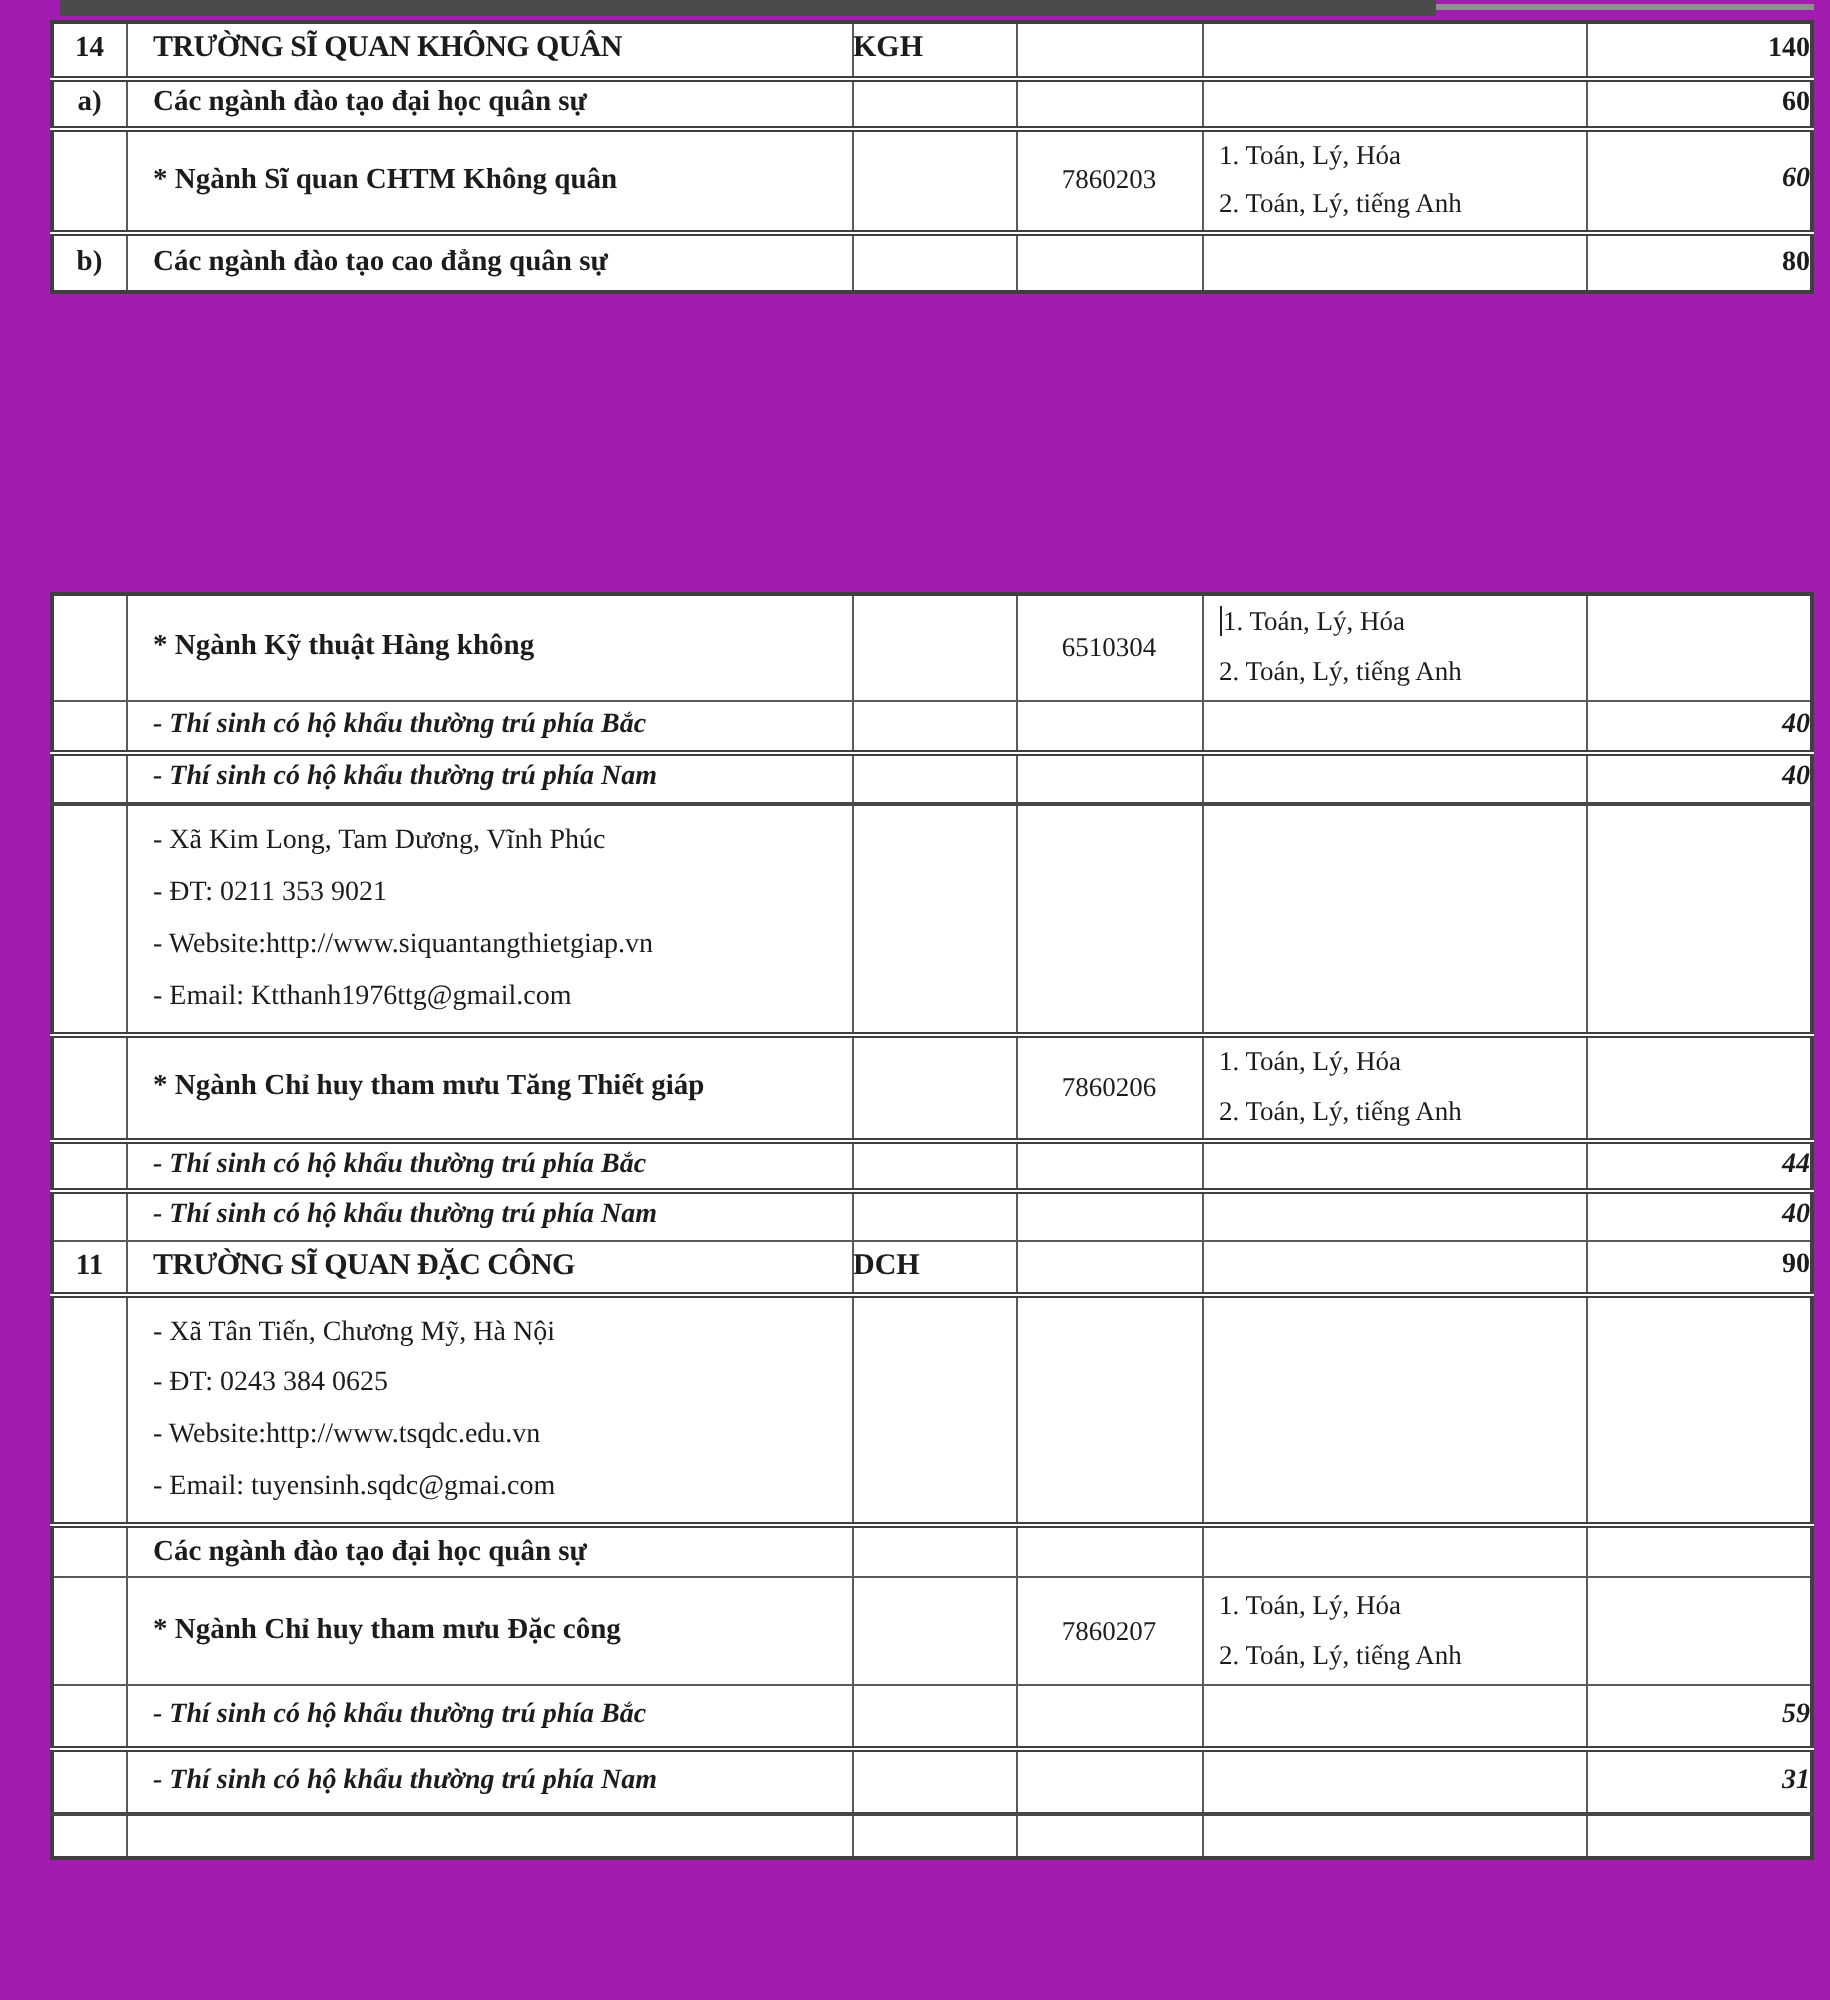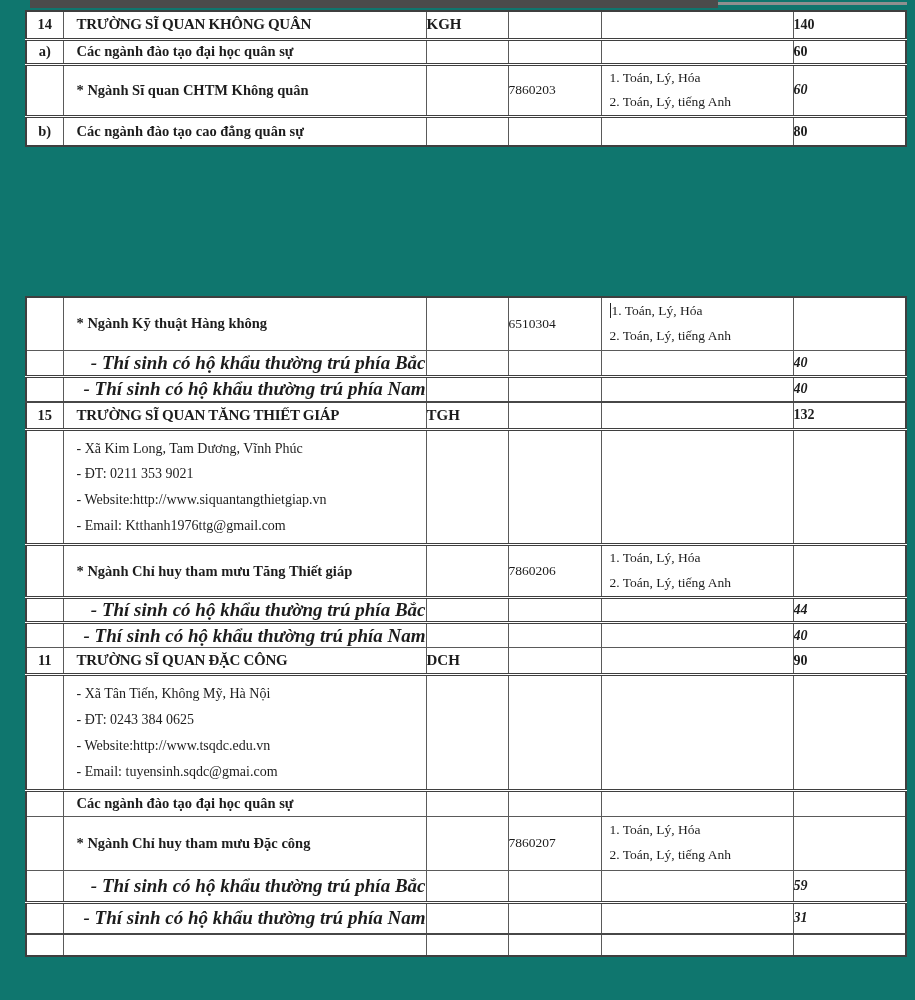--- a/index.html
+++ b/index.html
@@ -1,17 +1,17 @@
 <!DOCTYPE html>
 <html><head>
 <meta charset="utf-8">
 <style>
   html,body{margin:0;padding:0;background:#ffffff;}
   .screen{
-    position:relative;width:915px;height:1000px;background:#0f766e;overflow:hidden;
+    position:relative;width:915px;height:1000px;background:#a21caf;overflow:hidden;
     font-family:"Liberation Serif", serif;color:#1c1c1c;
   }
   
   .topbar-dark{position:absolute;left:30px;top:0;width:688px;height:8px;background:#4b4b4b;}
   .topbar-gray{position:absolute;left:718px;top:2px;width:189px;height:3px;background:#8f8f8f;}
 
   table.doc{
     position:absolute;left:25px;border-collapse:collapse;table-layout:fixed;width:880px;
     border:2px solid #3f3f3f;background:#fff;
   }
@@ -22,25 +22,25 @@
     padding:0;vertical-align:middle;overflow:hidden;
   }
   tr.bb-thin td{border-bottom:1px solid #5a5a5a;}
   tr.bb-med  td{border-bottom:2px solid #474747;}
   tr.bb-dbl  td{border-bottom:3px double #3f3f3f;}
 
   .cno{text-align:center;font-weight:bold;font-size:14.5px;}
   .school{font-weight:bold;font-size:15px;letter-spacing:-0.3px;padding-left:13px;}
   .section{font-weight:bold;font-size:14.5px;padding-left:13px;}
   .program{font-weight:bold;font-size:14.5px;padding-left:13px;}
-  .resident{font-weight:bold;font-style:italic;font-size:19px;padding-left:13px;text-align:right;}
+  .resident{font-weight:bold;font-style:italic;font-size:14px;padding-left:13px;}
   .code{text-align:left;font-weight:bold;font-size:15px;}
-  .pcode{font-size:13.5px;}
+  .pcode{text-align:center;font-size:13.5px;}
   .subjects{font-size:13.5px;padding-left:8px;line-height:1.85;}
-  .qnum{text-align:left;font-weight:bold;font-size:14px;}
+  .qnum{text-align:right;font-weight:bold;font-size:14px;}
   .qnum.it{font-style:italic;}
   .details{vertical-align:top;padding:9px 10px 0 13px;font-size:14px;}
   .details p{margin:0 0 7px 0;line-height:1.35;}
   #table1 .details p{margin:0 0 14px 0;}
   .addr-wrap{max-width:265px;}
   .small-line{font-size:12.5px;color:#2a2a2a;}
   .caret{display:inline-block;width:1px;height:15px;background:#222;margin-right:1px;vertical-align:-3px;}
 </style>
 </head>
 <body>
@@ -128,28 +128,20 @@
         <td class="qnum it">40</td>
       </tr>
       <tr class="bb-med" style="height:26px">
         <td></td>
         <td class="resident">- Thí sinh có hộ khẩu thường trú phía Nam</td>
         <td></td>
         <td></td>
         <td></td>
         <td class="qnum it">40</td>
       </tr>
-      <tr class="bb-dbl" style="height:27px">
-        <td class="cno">15</td>
-        <td class="school">TRƯỜNG SĨ QUAN TĂNG THIẾT GIÁP</td>
-        <td class="code">TGH</td>
-        <td></td>
-        <td></td>
-        <td class="qnum">132</td>
-      </tr>
       <tr class="bb-dbl" style="height:108px">
         <td></td>
         <td class="details">
           <p>- Xã Kim Long, Tam Dương, Vĩnh Phúc</p>
           <p>- ĐT: 0211 353 9021</p>
           <p>- Website:http://www.siquantangthietgiap.vn</p>
           <p>- Email: Ktthanh1976ttg@gmail.com</p>
         </td>
         <td></td>
         <td></td>
@@ -187,21 +179,21 @@
         <td class="cno">11</td>
         <td class="school">TRƯỜNG SĨ QUAN ĐẶC CÔNG</td>
         <td class="code">DCH</td>
         <td></td>
         <td></td>
         <td class="qnum">90</td>
       </tr>
       <tr class="bb-dbl" style="height:106px">
         <td></td>
         <td class="details">
-          <p>- Xã Tân Tiến, Không Mỹ, Hà Nội</p>
+          <p>- Xã Tân Tiến, Chương Mỹ, Hà Nội</p>
           <p>- ĐT: 0243 384 0625</p>
           <p>- Website:http://www.tsqdc.edu.vn</p>
           <p>- Email: tuyensinh.sqdc@gmai.com</p>
         </td>
         <td></td>
         <td></td>
         <td></td>
         <td></td>
       </tr>
       <tr class="bb-thin" style="height:26px">

